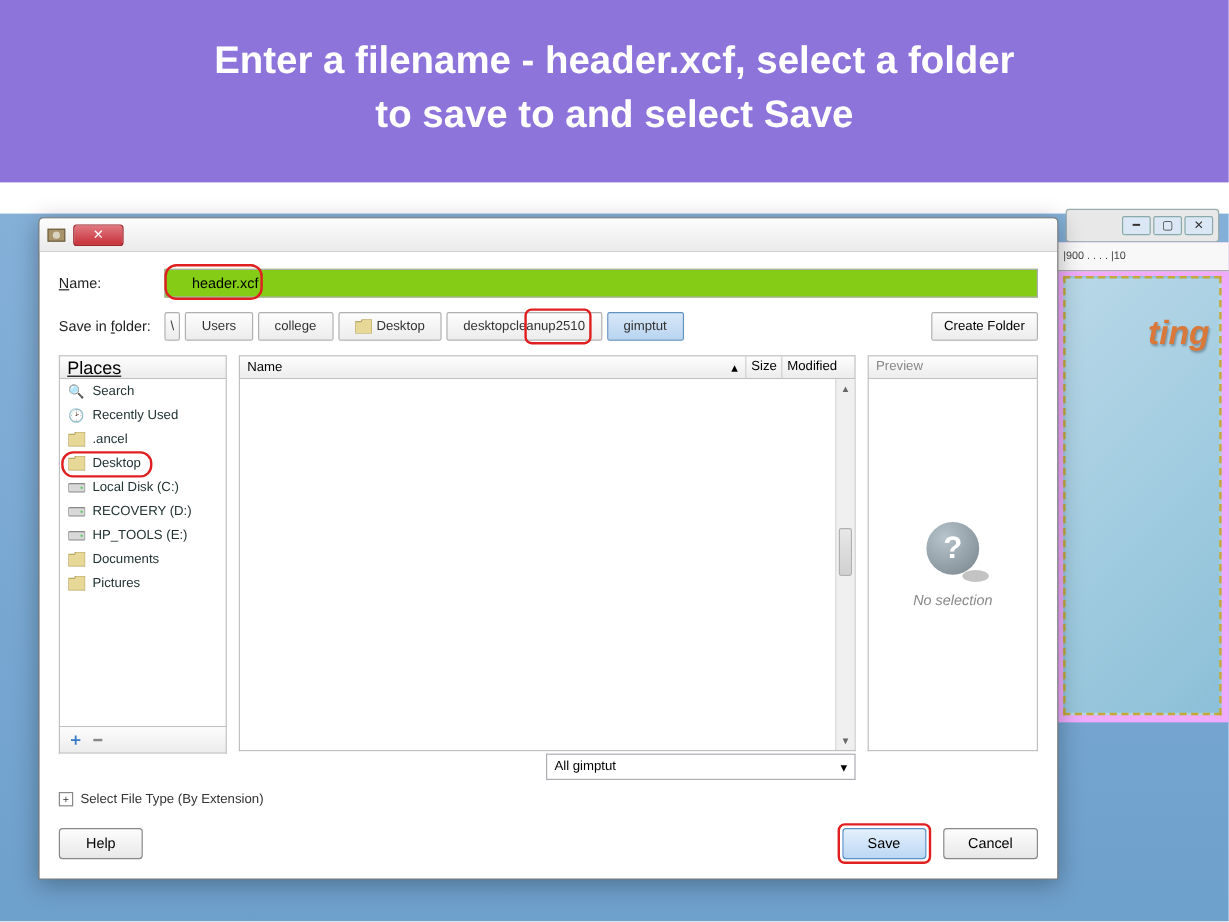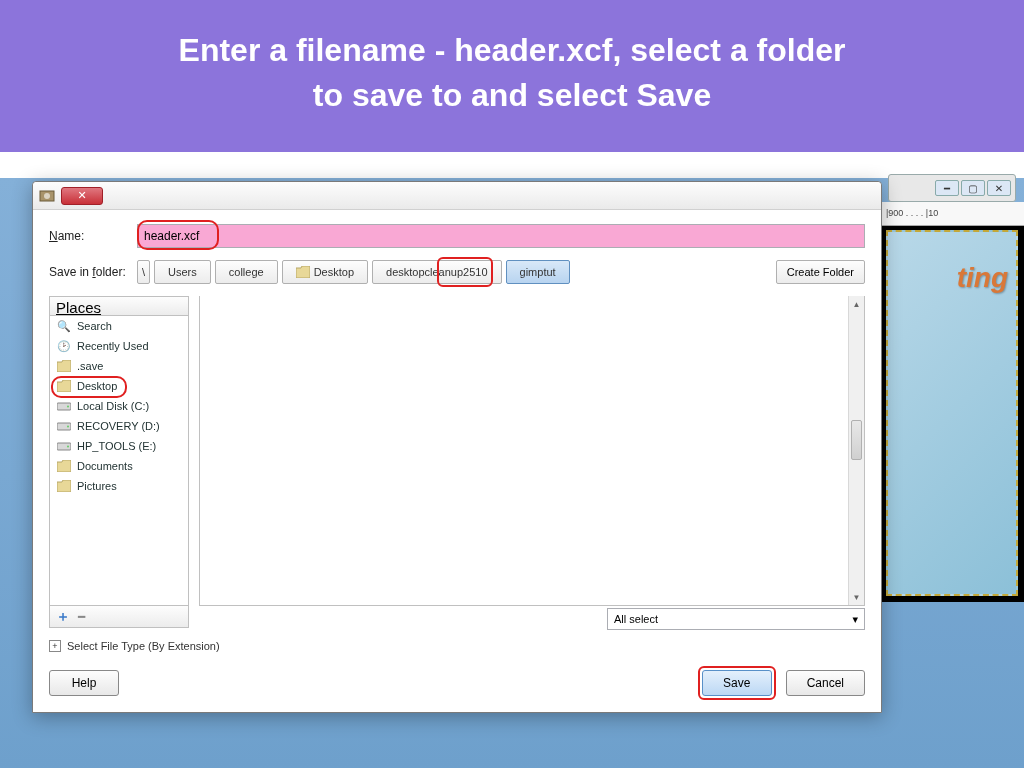--- a/index.html
+++ b/index.html
@@ -5,38 +5,38 @@
 * { box-sizing: border-box; margin: 0; padding: 0; }
 body { font-family: "Segoe UI", Tahoma, sans-serif; font-size: 12px; background: #fff; width: 1024px; height: 768px; overflow: hidden; position: relative; }
 
 .banner { background: #8c74db; color: #fff; font-weight: bold; font-size: 32px; text-align: center; padding: 28px 40px 34px; line-height: 1.4; font-family: Arial, sans-serif; }
 
 .desktop-area { position: absolute; top: 178px; left: 0; right: 0; bottom: 0; background: linear-gradient(#84b0d8, #6ea0cc); }
 
 .smallwin { position: absolute; top: 174px; right: 8px; width: 128px; height: 28px; background: #e8e8e8; border: 1px solid #9aa; border-radius: 3px; display: flex; align-items: center; justify-content: flex-end; padding: 0 4px; gap: 2px; }
 .sw-btn { width: 24px; height: 16px; background: #dce7f5; border: 1px solid #8aa; border-radius: 2px; display: flex; align-items: center; justify-content: center; font-size: 10px; color: #333; }
 
-.gimp-canvas { position: absolute; top: 202px; right: 0; width: 145px; height: 400px; background: #000000; border-left: 1px solid #888; }
+.gimp-canvas { position: absolute; top: 202px; right: 0; width: 145px; height: 400px; background: #f0abfc; border-left: 1px solid #888; }
 .ruler-h { position: absolute; top: 0; left: 0; right: 0; height: 24px; background: #f8f8f8; border-bottom: 1px solid #aaa; font-size: 9px; color: #444; padding-left: 6px; padding-top: 6px; }
 .canvas-inner { position: absolute; top: 28px; left: 6px; right: 6px; bottom: 6px; border: 2px dashed #c4a838; background: linear-gradient(135deg, #b8d8e8, #8cc0d8); overflow: hidden; }
 .canvas-text { position: absolute; top: 30px; right: 8px; font-size: 28px; font-style: italic; font-weight: bold; color: #d97838; text-shadow: 1px 1px 2px rgba(0,0,0,0.3); }
 
 .dialog { position: absolute; top: 181px; left: 32px; width: 850px; background: #fff; border: 1px solid #7a7a7a; border-radius: 4px 4px 0 0; box-shadow: 0 4px 20px rgba(0,0,0,0.3); }
 .titlebar { height: 28px; background: linear-gradient(#fdfdfd, #eaeaea); border-bottom: 1px solid #d0d0d0; border-radius: 4px 4px 0 0; display: flex; align-items: center; padding: 0 6px; position: relative; }
 .title-icon { width: 16px; height: 16px; margin-right: 6px; display: inline-flex; }
 .title-text { font-size: 12px; color: #333; flex: 1; }
 .close-btn { width: 42px; height: 18px; background: linear-gradient(#e07880, #c83038); border: 1px solid #a02028; border-radius: 3px; display: flex; align-items: center; justify-content: center; color: #fff; font-size: 11px; }
 
 .body-area { padding: 14px 16px 12px; border-radius: 16px; }
 
 .row { display: flex; align-items: center; margin-bottom: 12px; gap: 8px; }
 .lbl { font-size: 12px; color: #222; min-width: 80px; }
 .lbl .u { text-decoration: underline; }
 
-.name-input { flex: 1; height: 24px; border: 1px solid #abadb3; padding: 2px 6px; font-size: 12px; background: #f9a8d4; }
+.name-input { flex: 1; height: 24px; border: 1px solid #abadb3; padding: 2px 22px; font-size: 12px; background: #84cc16; }
 .name-hl { position: absolute; border: 2px solid #e02020; border-radius: 10px; pointer-events: none; }
 
 .crumb-row { display: flex; align-items: center; gap: 4px; }
 .crumb { height: 24px; padding: 0 13px; border: 1px solid #b0b0b0; background: linear-gradient(#fdfdfd, #ececec); border-radius: 2px; display: flex; align-items: center; gap: 4px; font-size: 11px; color: #333; }
 .crumb.sel { background: linear-gradient(#d8e8f8, #b8d4f0); border-color: #6090c0; }
 .folder-ic { width: 14px; height: 12px; display: inline-block; }
 .crumb-hl { border: 2px solid #e02020; border-radius: 6px; position: absolute; pointer-events: none; }
 
 .create-btn { height: 24px; padding: 0 10px; border: 1px solid #b0b0b0; background: linear-gradient(#fdfdfd, #ececec); border-radius: 2px; font-size: 11px; margin-left: auto; }
 
@@ -161,21 +161,21 @@
           <div class="place-item">
               <span class="pi-icon">🕑</span>
               <span>Recently Used</span>
             </div>
           <div class="place-item">
               <span class="pi-icon">
                 <svg width="14" height="12" viewBox="0 0 14 12">
                   <path d="M0 2 L5 2 L6 0 L14 0 L14 12 L0 12 Z" fill="#e8d898" stroke="#b8a868"></path>
                 </svg>
               </span>
-              <span>.save</span>
+              <span>.ancel</span>
             </div>
           <div class="place-item">
               <span class="pi-icon">
                 <svg width="14" height="12" viewBox="0 0 14 12">
                   <path d="M0 2 L5 2 L6 0 L14 0 L14 12 L0 12 Z" fill="#e8d898" stroke="#b8a868"></path>
                 </svg>
               </span>
               <span>Desktop</span>
             </div>
           <div class="place-item">
@@ -223,38 +223,55 @@
             </div>
         </div>
         <div class="places-tools">
           <span class="plus">＋</span>
           <span class="minus">━</span>
         </div>
         <div class="place-hl" style="left:2px; top:80px; width:76px; height:22px;"></div>
       </div>
 
       <div class="files-col">
+        <div class="files-hdr">
+          <div class="fh-name">
+              <span>Name</span>
+              <span>▴</span>
+            </div>
+          <div class="fh-size">Size</div>
+          <div class="fh-mod">Modified</div>
+        </div>
         <div class="files-body">
           <div class="scroll-v">
             <div class="scroll-arr" style="top:0;">▲</div>
             <div class="scroll-thumb"></div>
             <div class="scroll-arr" style="bottom:0;">▼</div>
           </div>
         </div>
         <div class="filetype-row">
           <span class="ft-hl" style="margin-right:-2px;">
             <span style="display:inline-block; width:90px; padding:2px 6px; font-size:11px;"></span>
           </span>
           <div class="filetype-sel" style="margin-left:-96px;">
-            <span>All select</span>
+            <span>All gimptut</span>
             <span>▾</span>
           </div>
         </div>
       </div>
 
+      <div class="preview-col">
+        <div class="prev-hdr">Preview</div>
+        <div class="prev-body">
+          <div class="q-icon">?
+            <div class="q-shadow"></div>
+          </div>
+          <div class="nosel">No selection</div>
+        </div>
+      </div>
 
     </div>
 
     <div class="ext-row">
       <span class="expander">+</span>
       <span>Select File Type (By Extension)</span>
     </div>
 
     <div class="btn-row">
       <button class="btn"><span class="u">H</span>elp</button>

